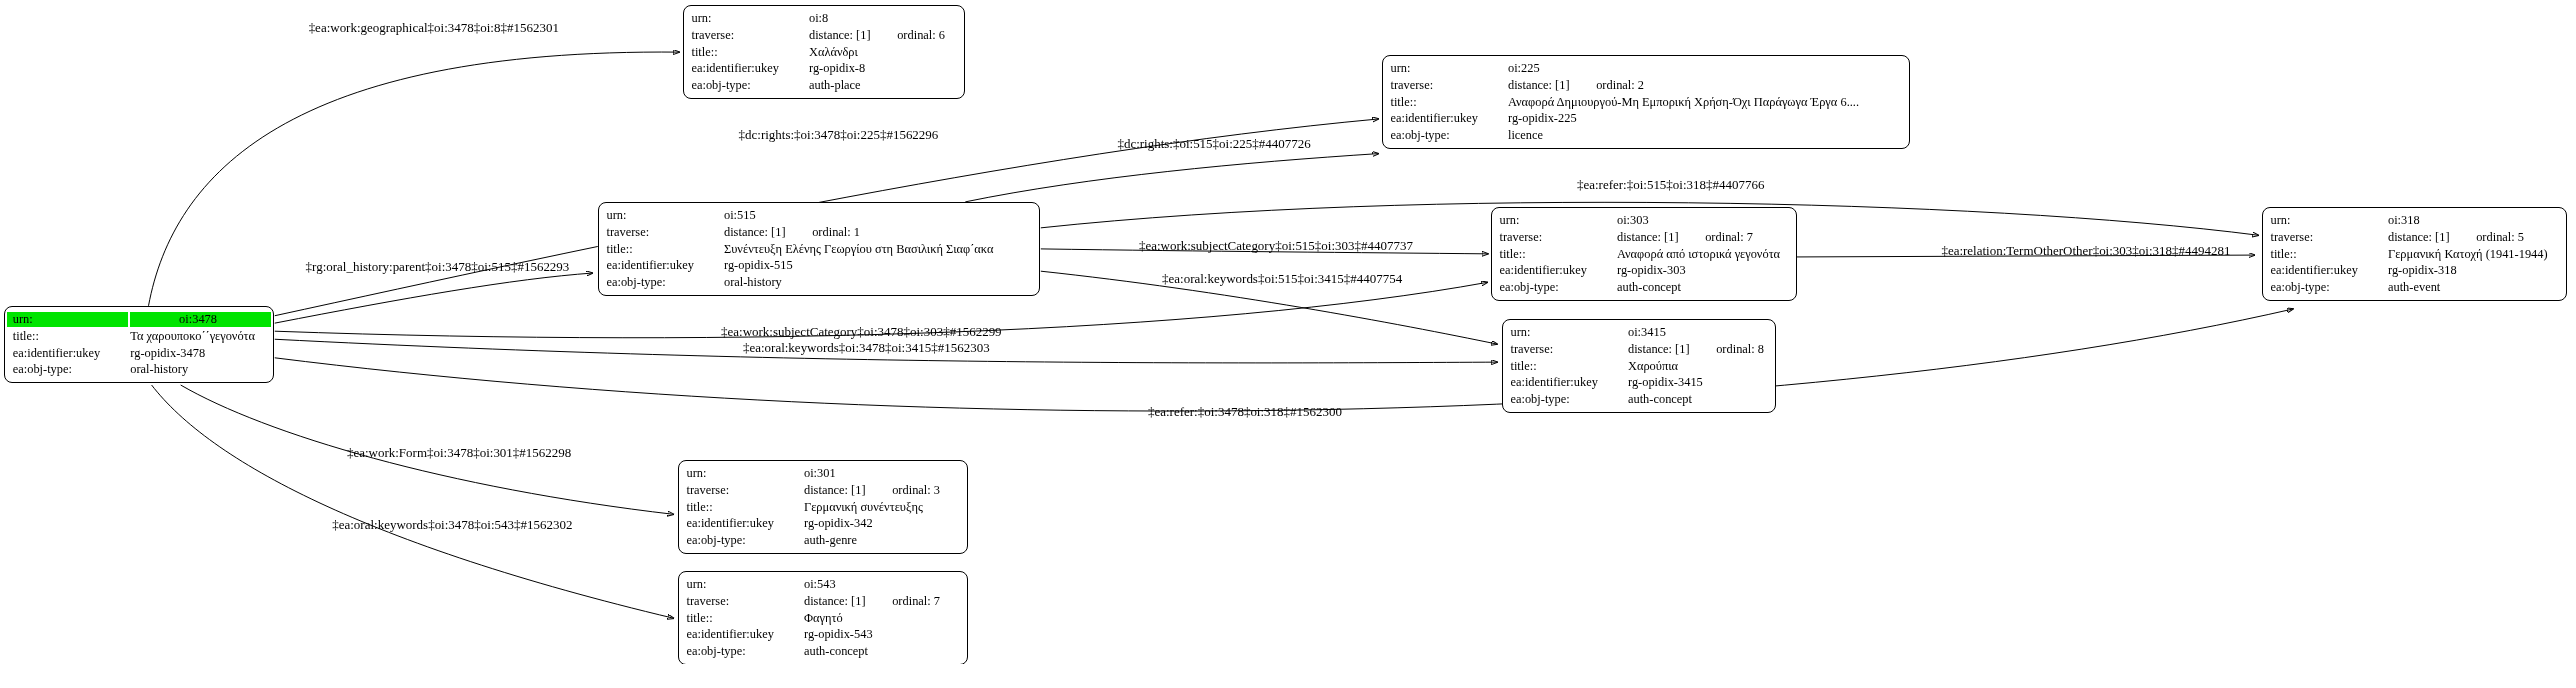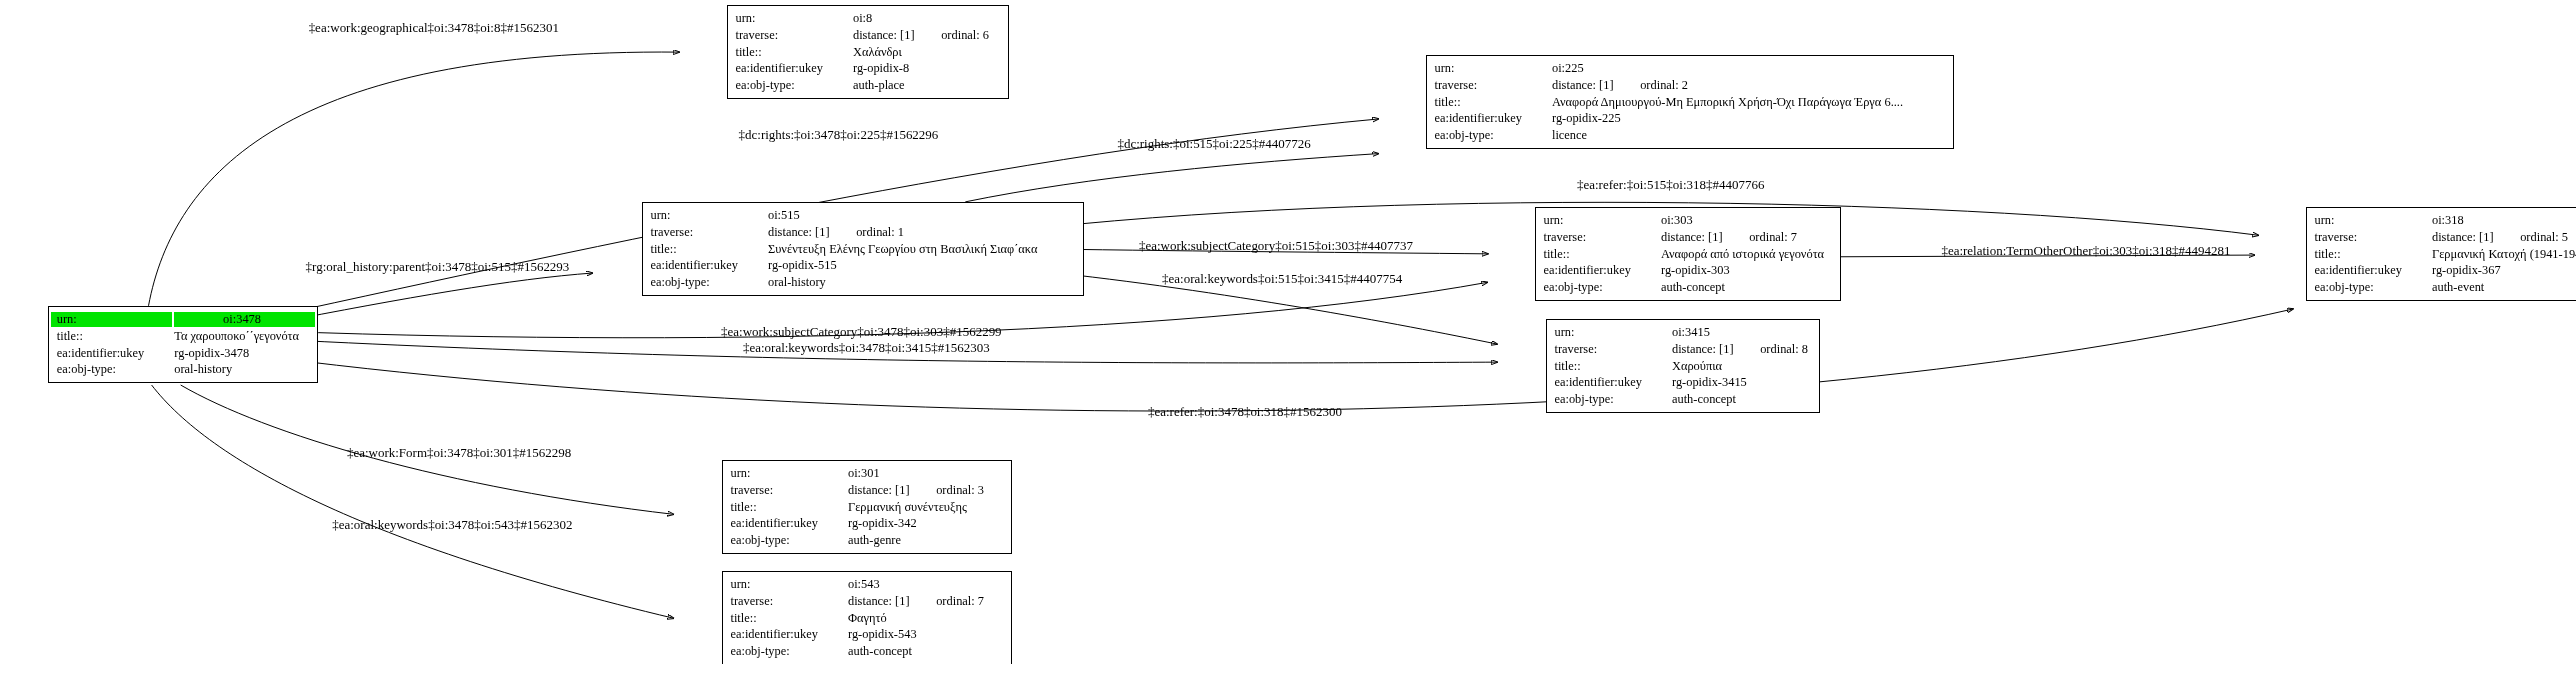--- a/index.html
+++ b/index.html
@@ -14,24 +14,23 @@
   #edge-layer{position:absolute;left:0;top:0;width:2576px;height:689px;}
   #edge-layer path{fill:none;stroke:#000;stroke-width:1.6;}
   #edge-layer text{
     font-family:"Liberation Serif", serif;
     font-size:21px;fill:#000;text-anchor:middle;
   }
   .node{
     position:absolute;
     background:#fff;
     border:1.2px solid #000;
-    border-radius:0;
+    border-radius:8px;
     padding:4.3px 0;
     box-sizing:border-box;
-    margin-left:44px;
   }
   .row{display:flex;align-items:center;height:16.7px;margin:0 1.9px;white-space:nowrap;}
   .k{flex:0 0 115px;padding-left:5.6px;margin-right:2.5px;overflow:hidden;}
   .v{padding-right:5.6px;}
   .v2{margin-left:21px;padding-right:5.6px;}
   .row.hl .k{background:var(--hl,#00e400);}
   .row.hl .v{background:var(--hl,#00e400);flex:1;text-align:center;}
   #status-line{
     position:absolute;left:1107px;top:666px;width:371px;
     text-align:center;font-size:14px;margin-top:30px;
@@ -197,21 +196,21 @@
         <span class="k">traverse:</span>
         <span class="v">distance: [1]</span>
         <span class="v2">ordinal: 5</span>
       </div>
       <div class="row">
         <span class="k">title::</span>
         <span class="v">Γερμανική Κατοχή (1941-1944)</span>
       </div>
       <div class="row">
         <span class="k">ea:identifier:ukey</span>
-        <span class="v">rg-opidix-367</span>
+        <span class="v">rg-opidix-318</span>
       </div>
       <div class="row">
         <span class="k">ea:obj-type:</span>
         <span class="v">auth-event</span>
       </div>
     </div>
   <div class="node" style="left:1502px;top:319px;width:274px;">
       <div class="row">
         <span class="k">urn:</span>
         <span class="v">oi:3415</span>

